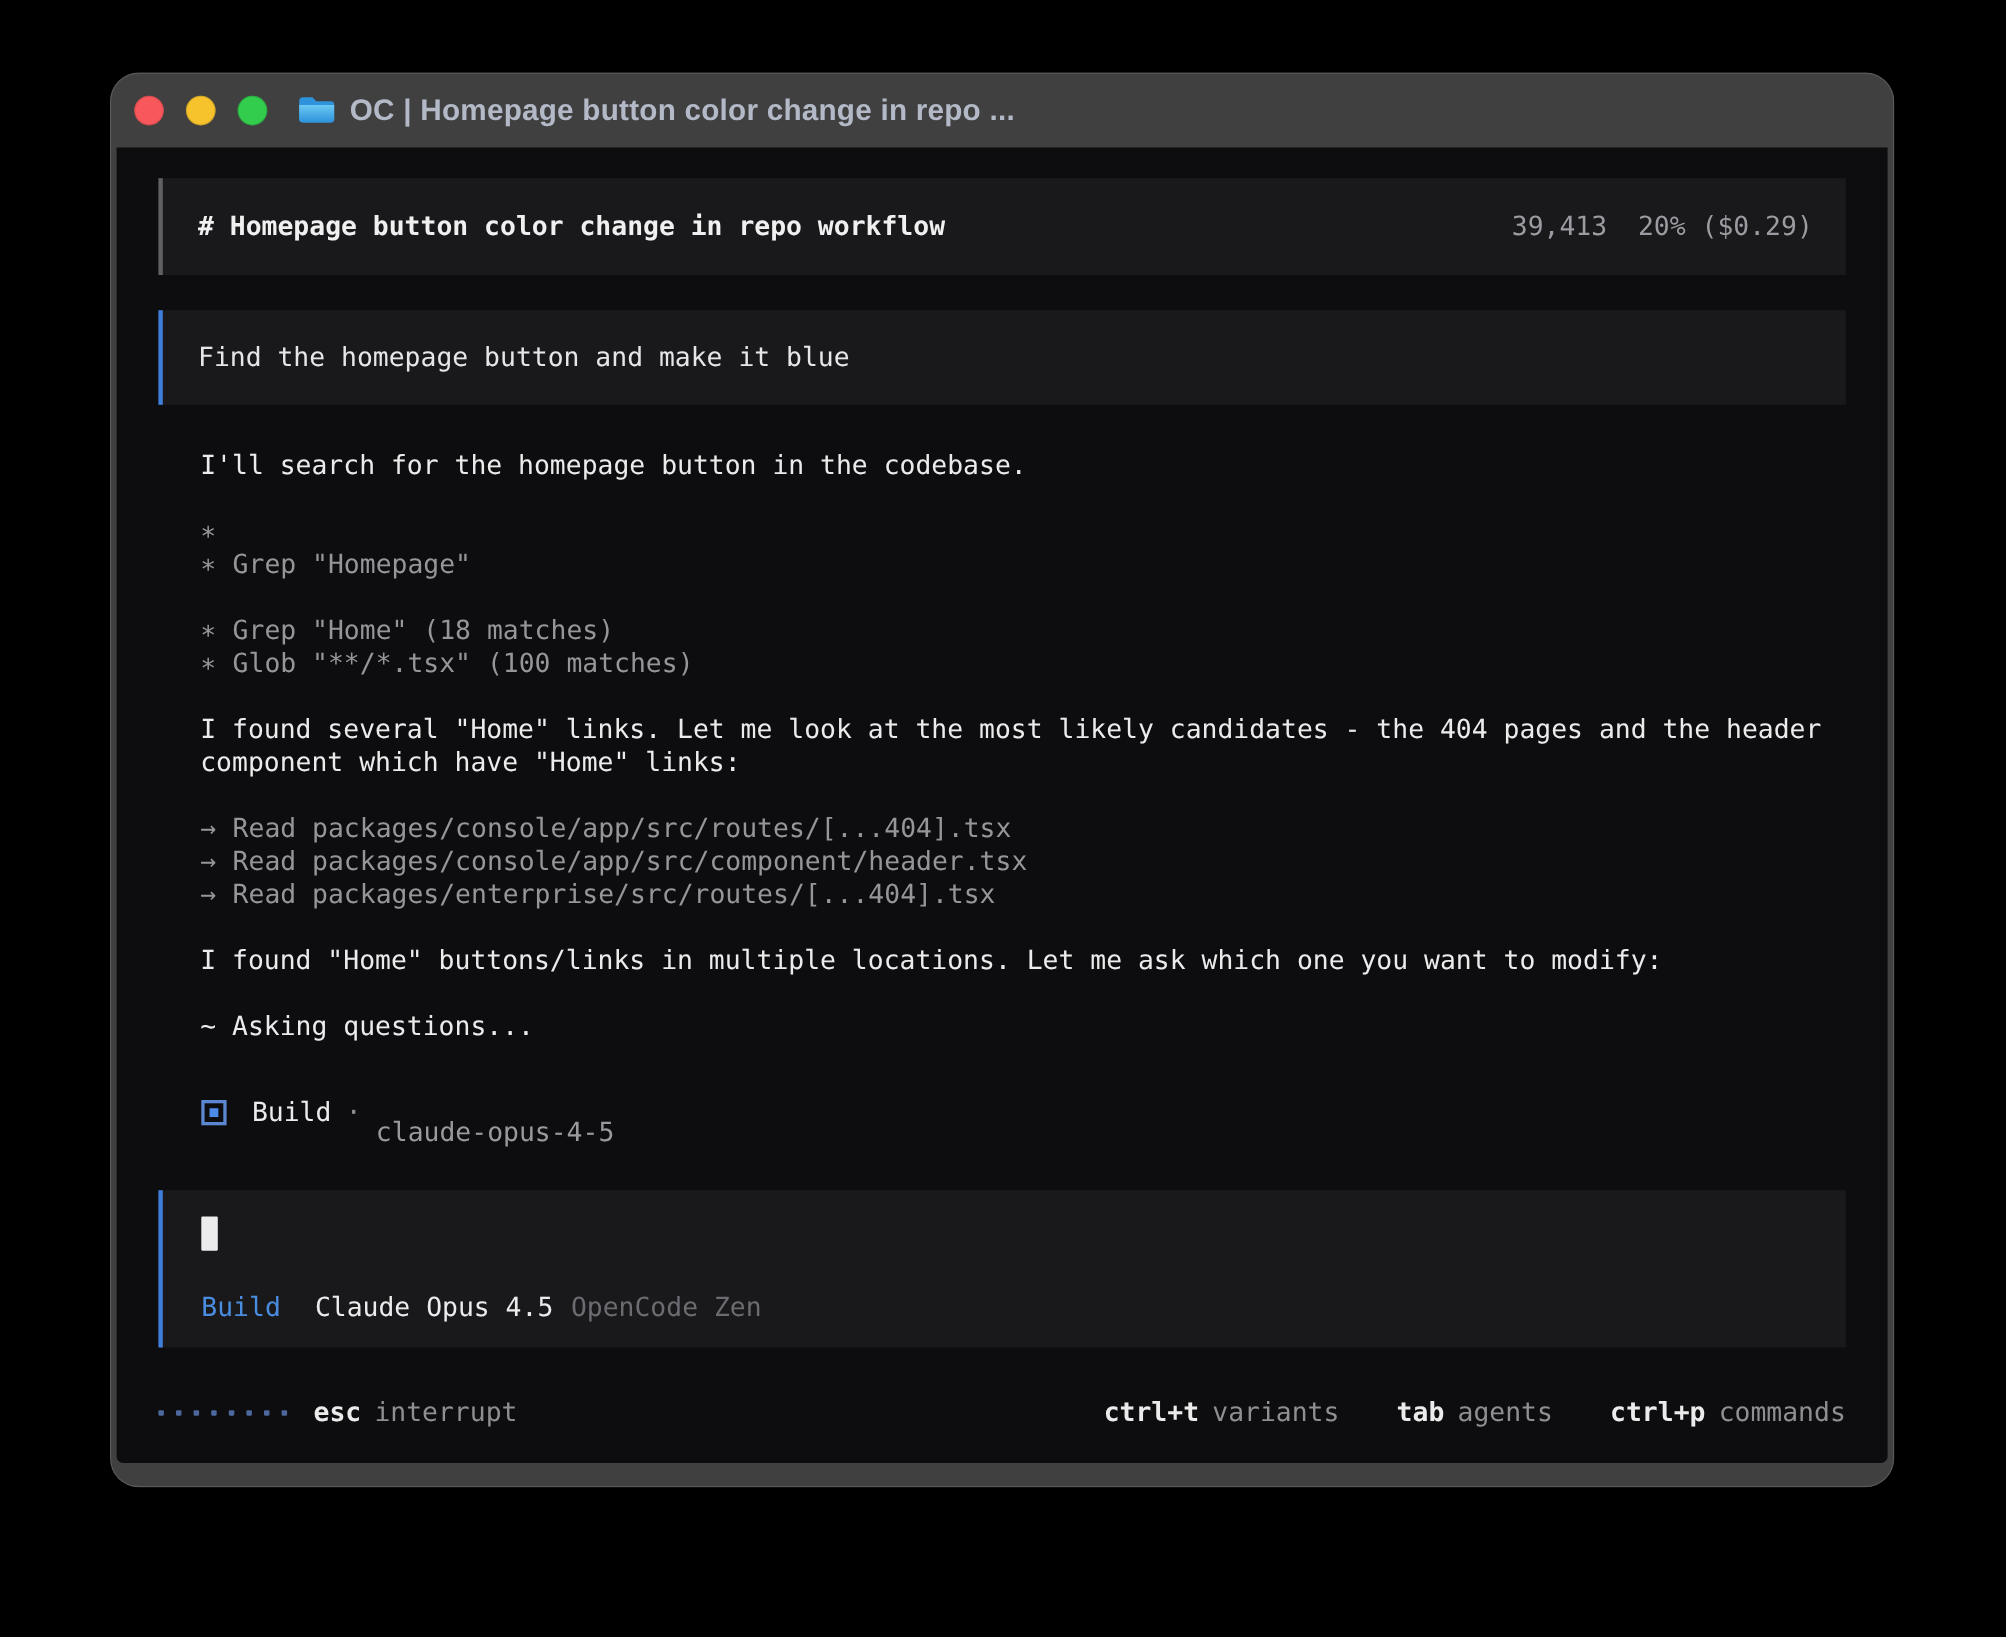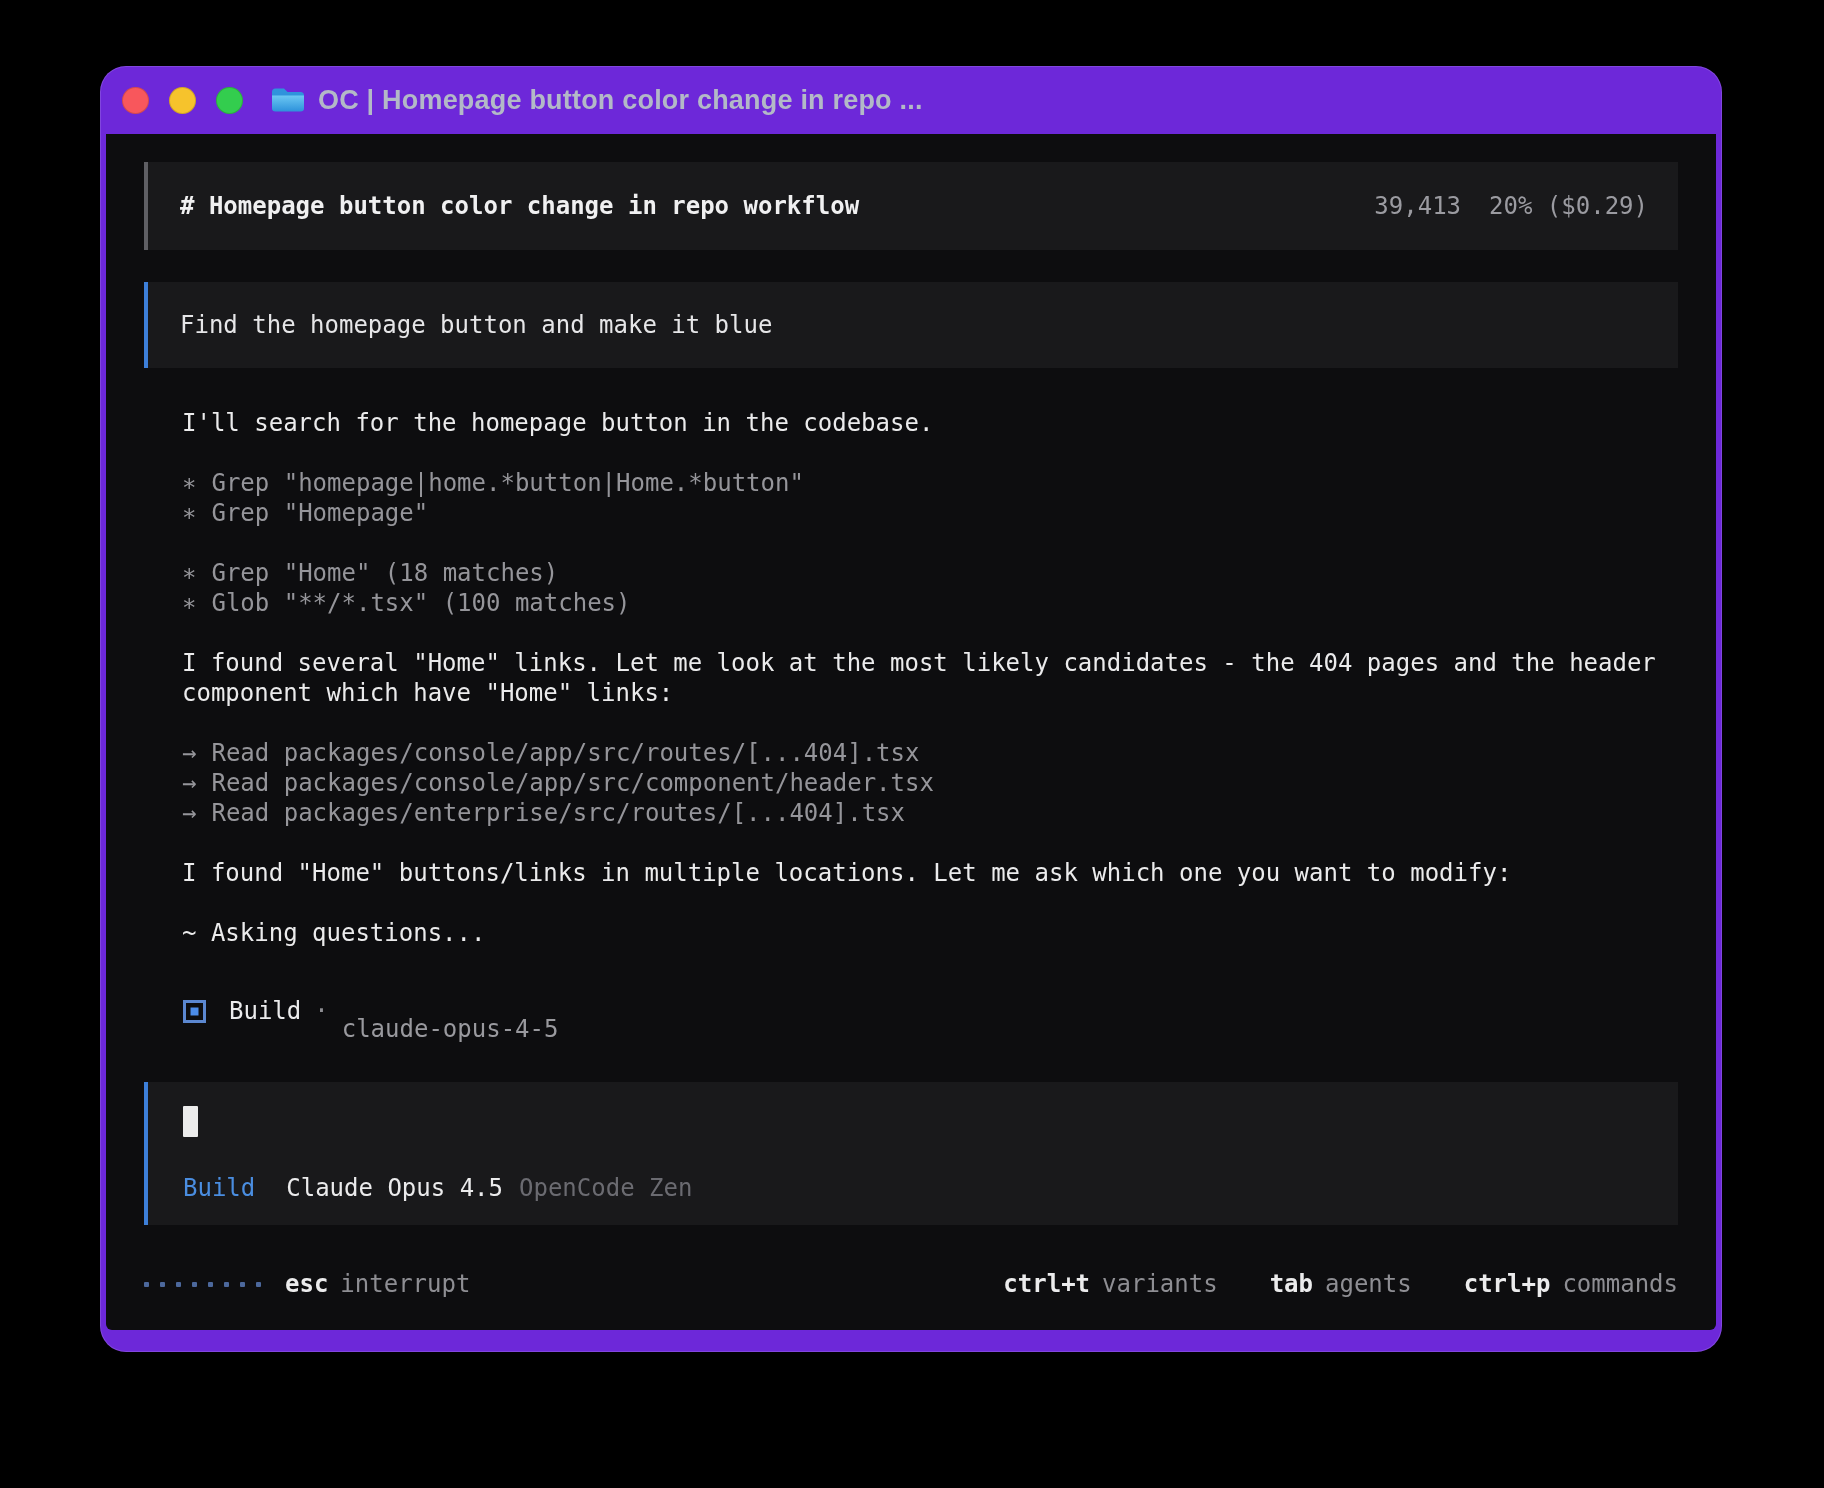--- a/index.html
+++ b/index.html
@@ -2,21 +2,21 @@
 <html><head>
 <meta charset="utf-8">
 <style>
   * { margin: 0; padding: 0; box-sizing: border-box; }
   html, body { width: 1824px; height: 1488px; background: #000; overflow: hidden; }
   body { font-family: "DejaVu Sans Mono", monospace; }
 
   .window {
     position: absolute; left: 100px; top: 66px;
     width: 1622px; height: 1286px;
-    background: #6d28d9;
+    background: #404040;
     border-radius: 26px;
     box-shadow: inset 0 0 0 1px rgba(255,255,255,0.14), 0 18px 50px rgba(0,0,0,0.6);
     overflow: hidden;
   }
 
   
   .titlebar { height: 68px; display: flex; align-items: center; }
   .traffic { display: flex; gap: 20px; padding-left: 22px; }
   .light { width: 27px; height: 27px; border-radius: 50%; display: inline-block; box-shadow: inset 0 0 0 1px rgba(0,0,0,0.15); }
   .light.red    { background: #f8575c; }
@@ -127,21 +127,20 @@
       <span>Find the homepage button and make it blue</span>
     </div>
 
     <div class="body">
 
       <p class="t">I'll search for the homepage button in the codebase.</p>
 
       <div class="tools">
         <div class="tool">
           <span class="g">∗</span>
-          <span>Grep "homepage|home.*button|Home.*button"</span>
         </div>
         <div class="tool">
           <span class="g">∗</span>
           <span>Grep "Homepage"</span>
         </div>
       </div>
 
 
       <div class="tools">
         <div class="tool">

